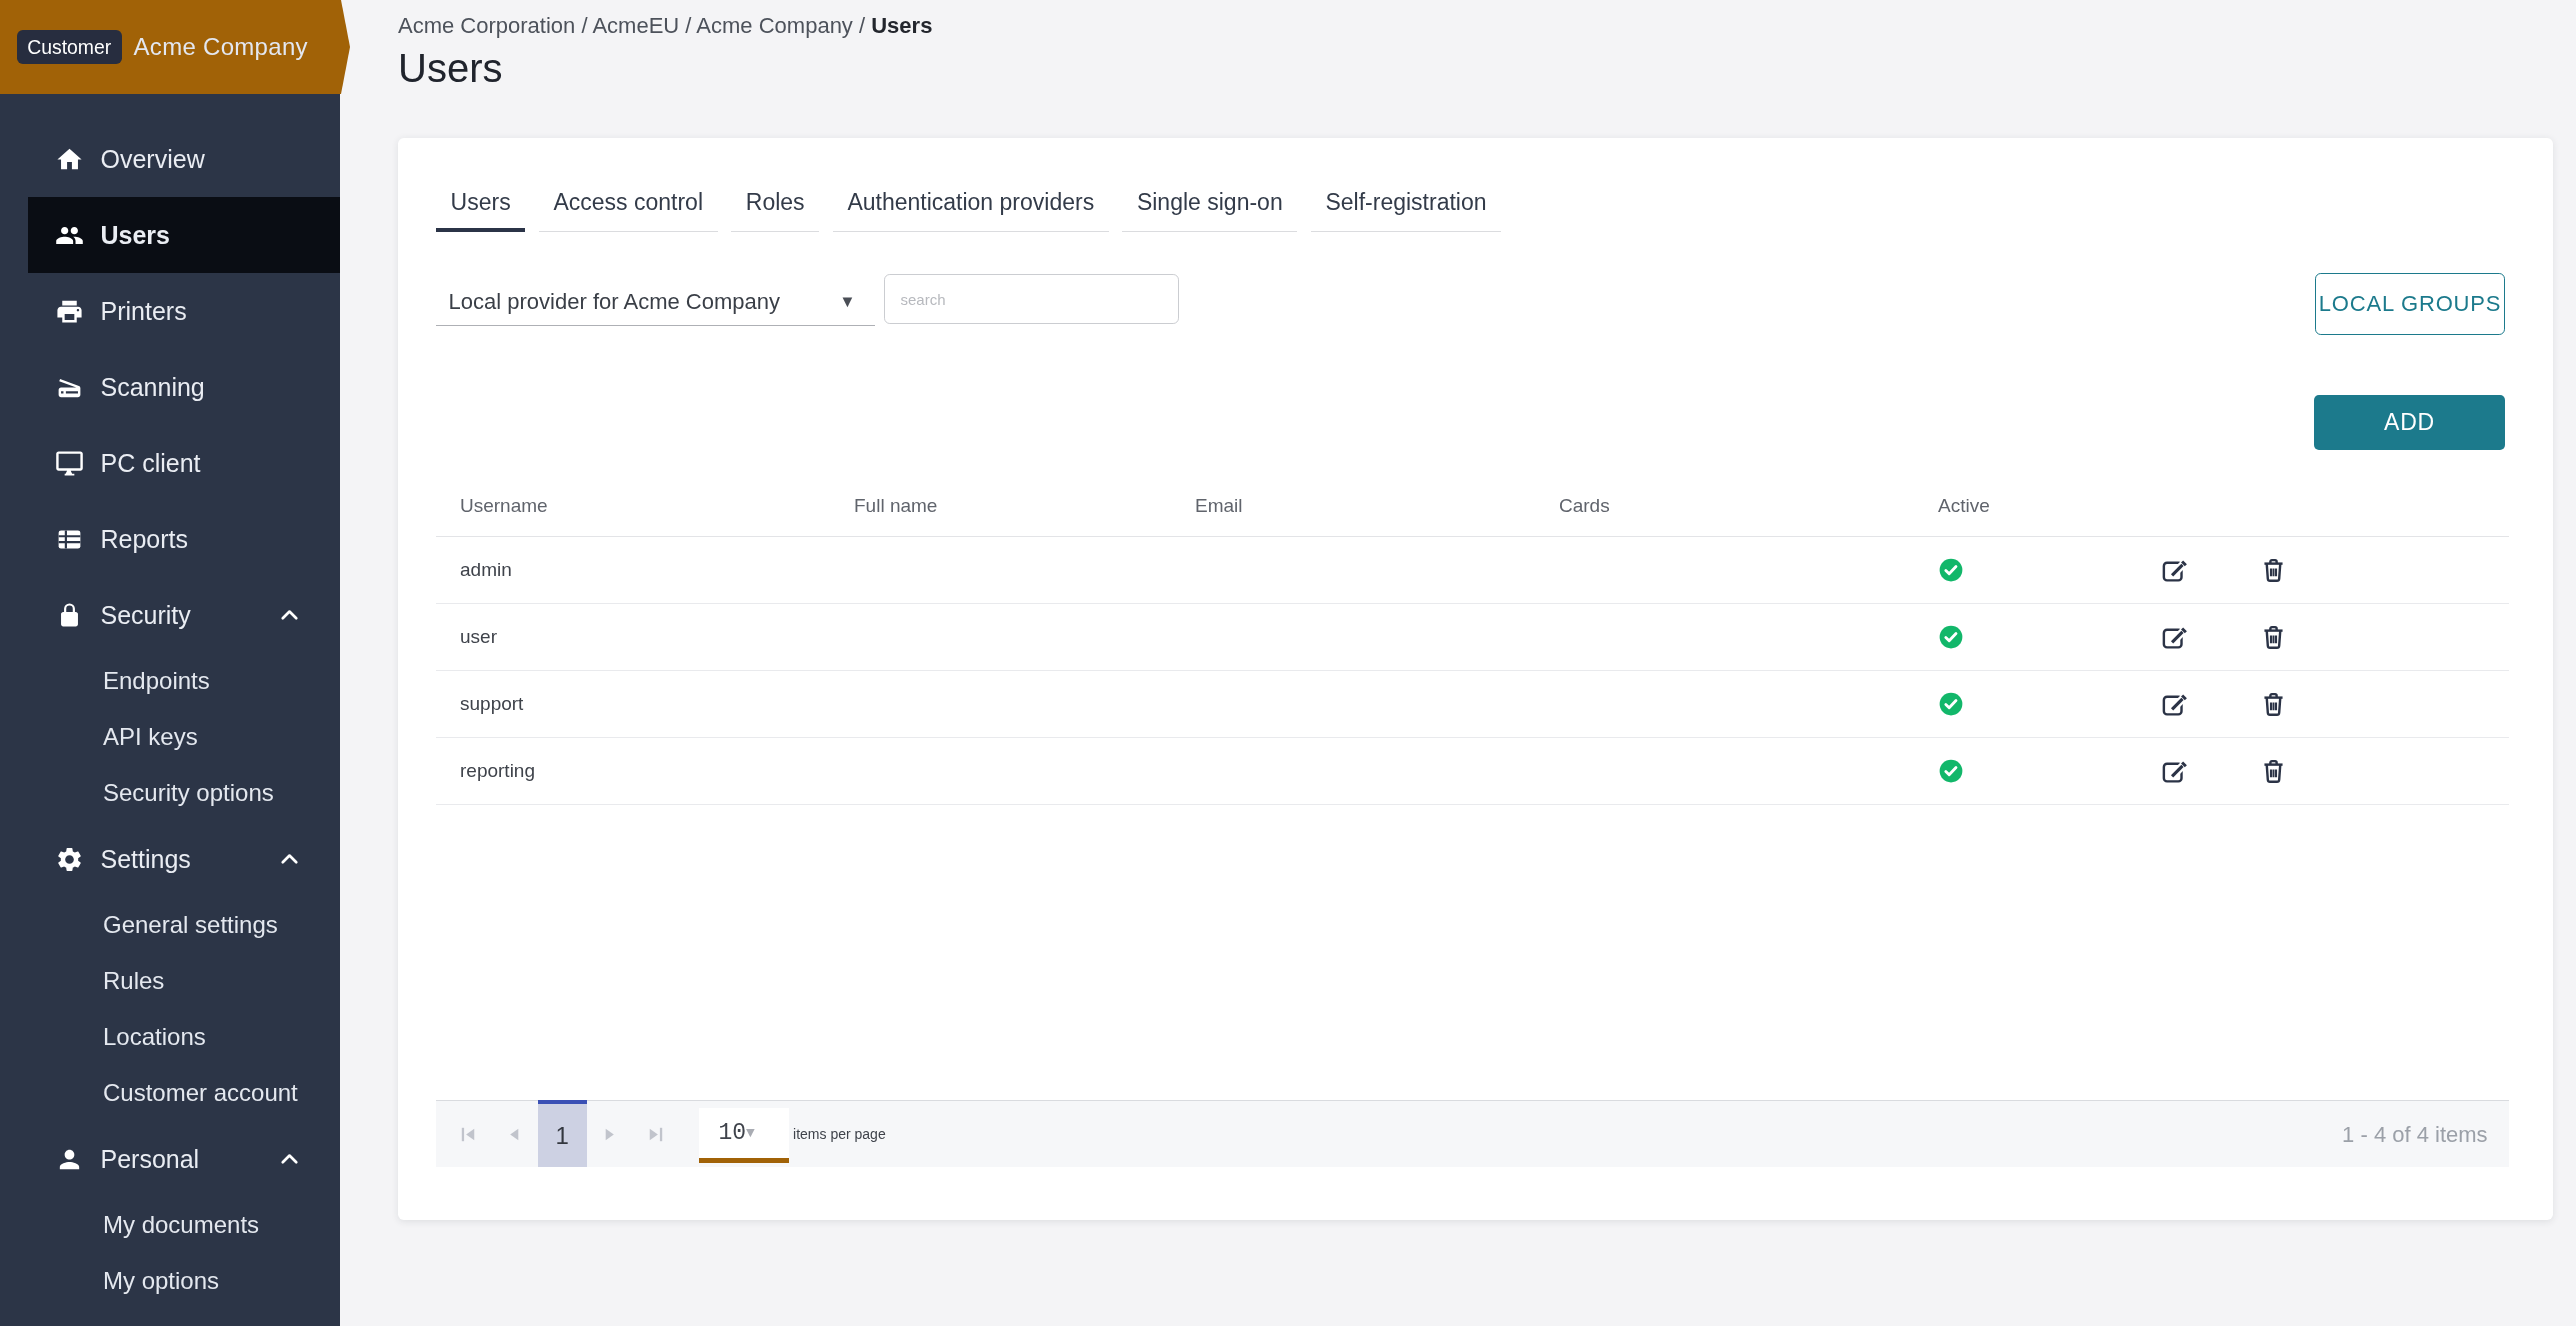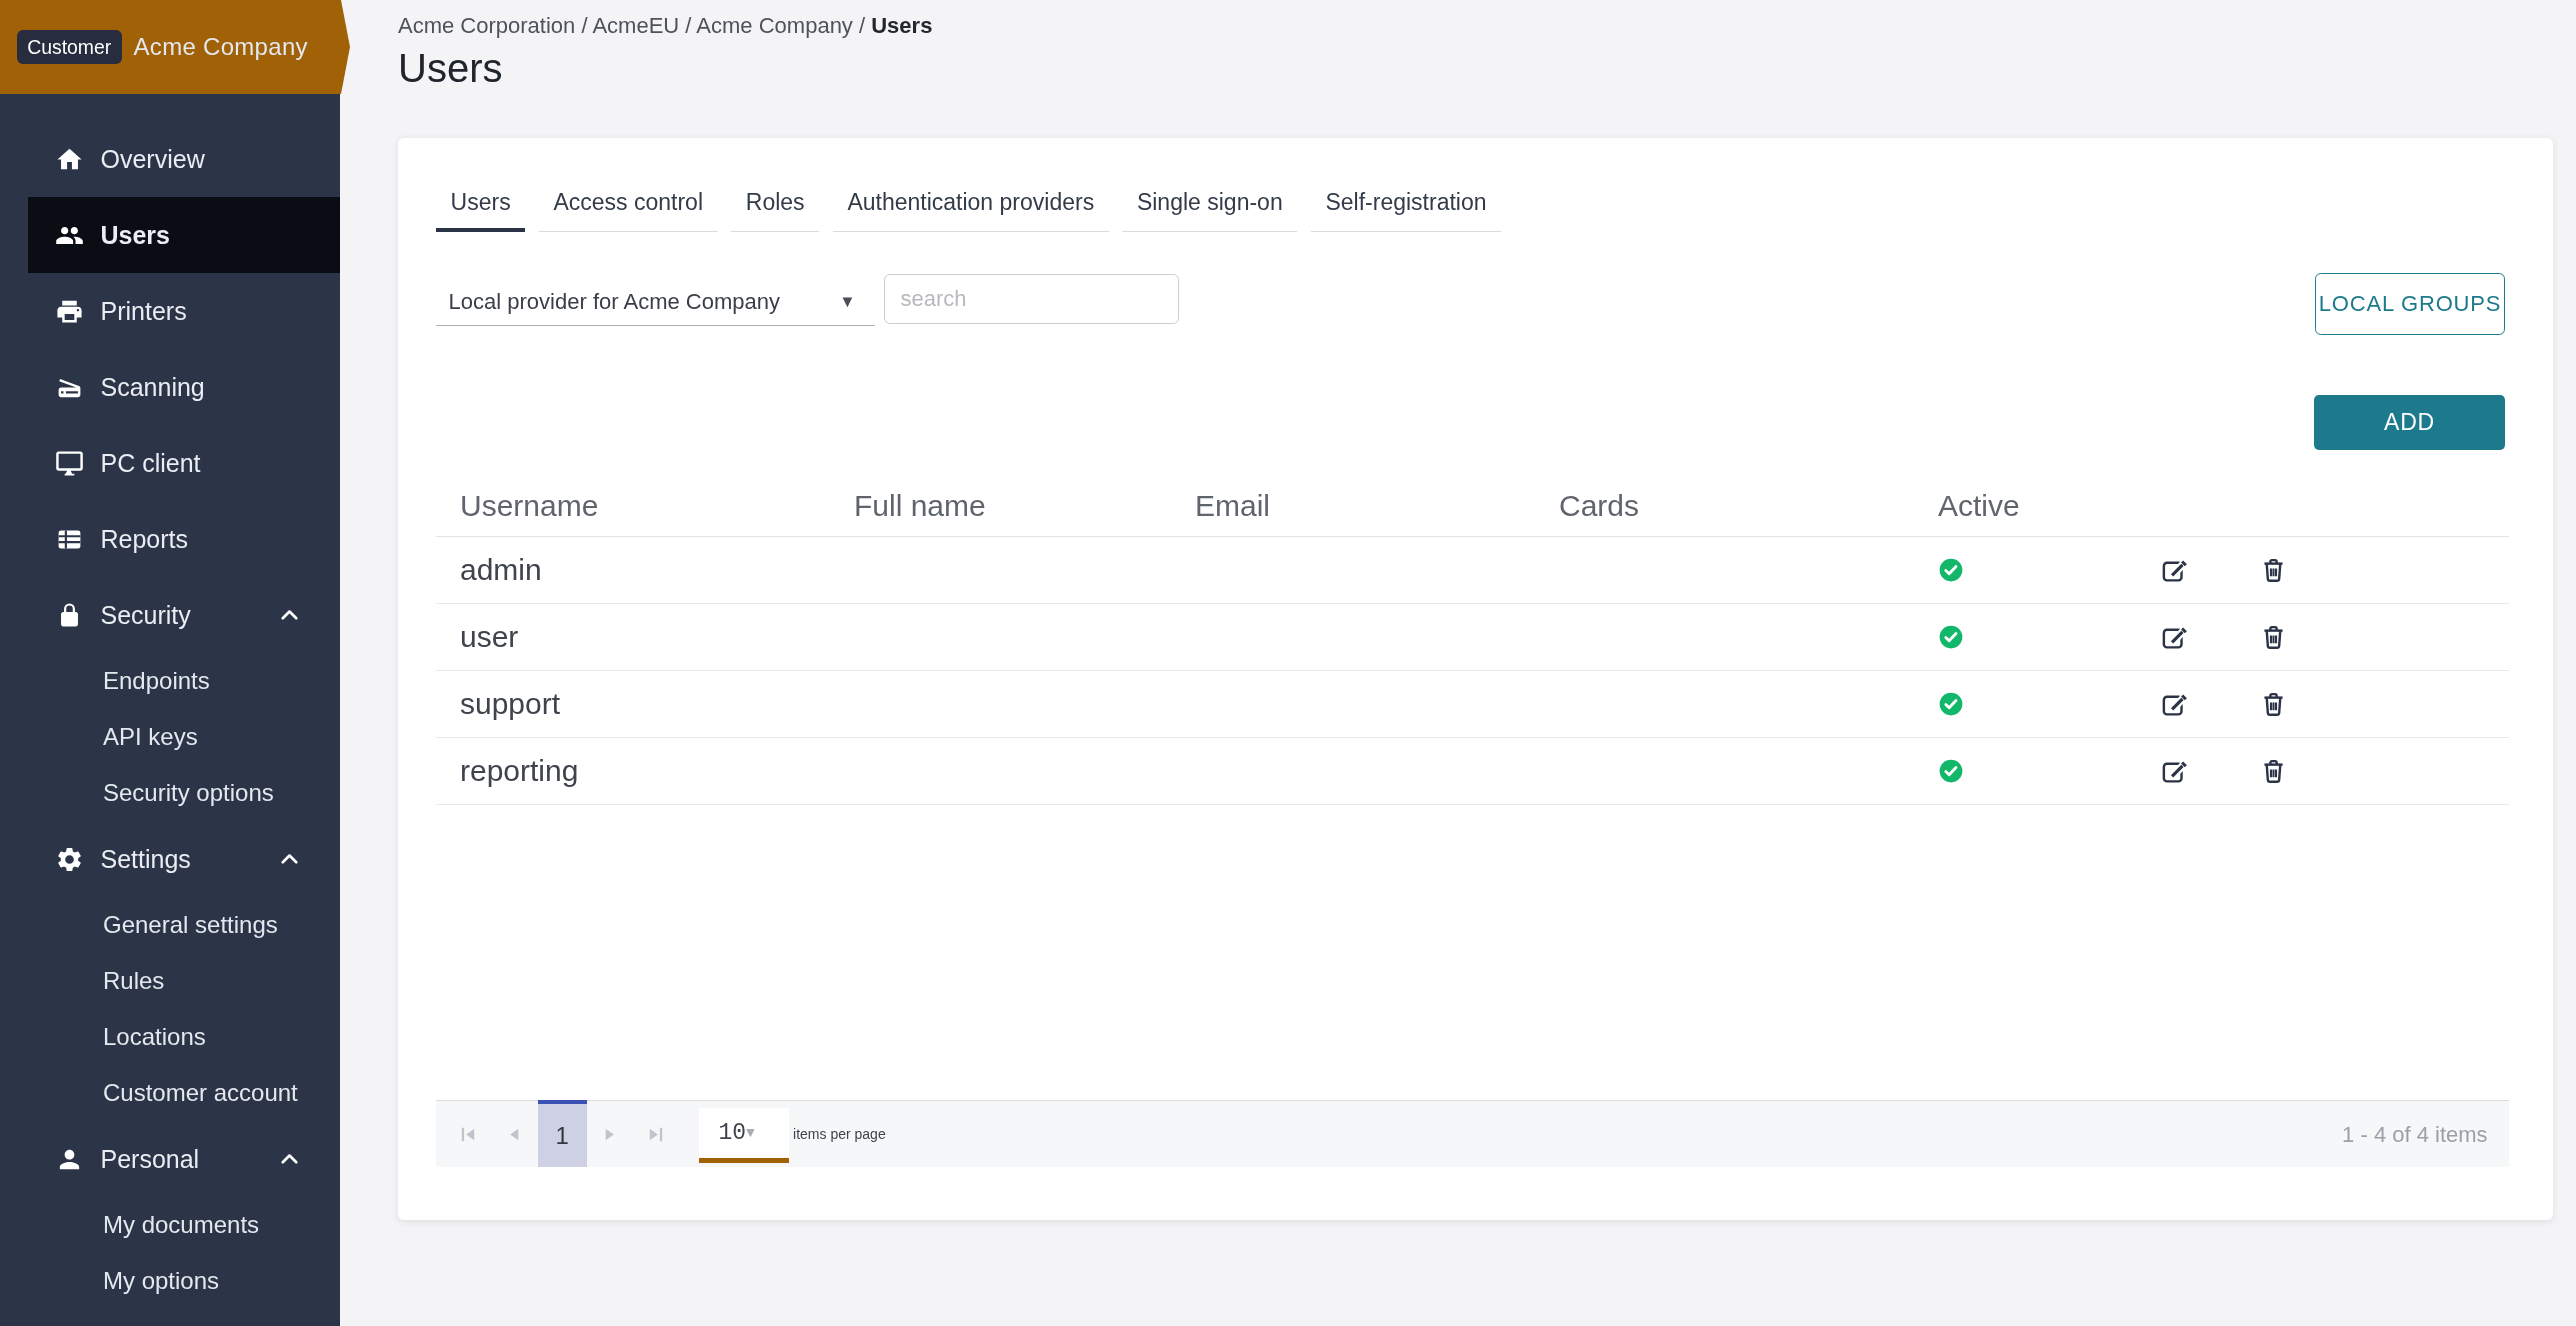--- a/index.html
+++ b/index.html
@@ -39,31 +39,31 @@
   
   .tabs { position:absolute; left:38px; top:51px; display:flex; gap:13.6px; list-style:none; }
   .tab { font-size:23px; color:#333B49; padding:0 14.6px 14.6px 14.6px; border-bottom:1.9px solid #DBDCDF; cursor:pointer; white-space:nowrap; }
   .tab.active { border-bottom:4.9px solid #2B3447; padding-bottom:11.6px; }
   
   .provider-select { position:absolute; left:38px; top:146px; width:439px; height:42px;
     border-bottom:1px solid #AEB0B5; display:flex; align-items:center; justify-content:space-between;
     padding:0 19.4px 5.8px 12.6px; font-size:22px; color:#3A3F47; cursor:pointer; }
   .caret { font-size:16.5px; color:#4A4E56; }
   .search-input { position:absolute; left:486px; top:136px; width:295px; height:50px;
-    border:1.9px solid #CBCDD1; border-radius:5.8px; font-size:22px; padding:0 15.5px;
+    border:1.9px solid #CBCDD1; border-radius:5.8px; font-size:15px; padding:0 15.5px;
     font-family:"Liberation Sans", sans-serif; color:#3F434B; background:#FFFFFF; outline:none; }
   .search-input::placeholder { color:#B7B9BE; }
   .btn-outline { position:absolute; right:48px; top:135px; width:190px; height:62px;
     background:#FFFFFF; border:1.9px solid #1C7A8C; border-radius:5.8px; color:#1C7A8C;
     font-size:22px; letter-spacing:0.8px; font-family:"Liberation Sans", sans-serif; cursor:pointer; }
   .btn-solid { position:absolute; right:48px; top:257px; width:191px; height:55px;
     background:#1C7A8C; border:none; border-radius:4.9px; color:#FFFFFF;
     font-size:23px; letter-spacing:0.8px; font-family:"Liberation Sans", sans-serif; cursor:pointer; }
   
-  .table { position:absolute; left:38px; top:338px; width:2073px; font-size:30px; }
+  .table { position:absolute; left:38px; top:338px; width:2073px; font-size:19px; }
   .trow { display:grid; grid-template-columns:418px 341px 364px 379px 194px 1fr; align-items:center; }
   .thead { height:61px; color:#60646C; border-bottom:1px solid #E3E4E7; }
   .thead .cell { cursor:pointer; }
   .row { height:67px; border-bottom:1px solid #E9EAED; color:#3F434B; }
   .cell:first-child { padding-left:24px; }
   .actions { display:flex; justify-content:flex-end; align-items:center; gap:70px; padding-right:221px; }
   .icon-btn { width:29px; height:29px; background:none; border:none; padding:0; cursor:pointer; color:#2B3346; display:flex; }
   .icon-btn svg { width:29px; height:29px; }
   .check { width:26px; height:26px; display:inline-flex; }
   .check svg { width:26px; height:26px; }

